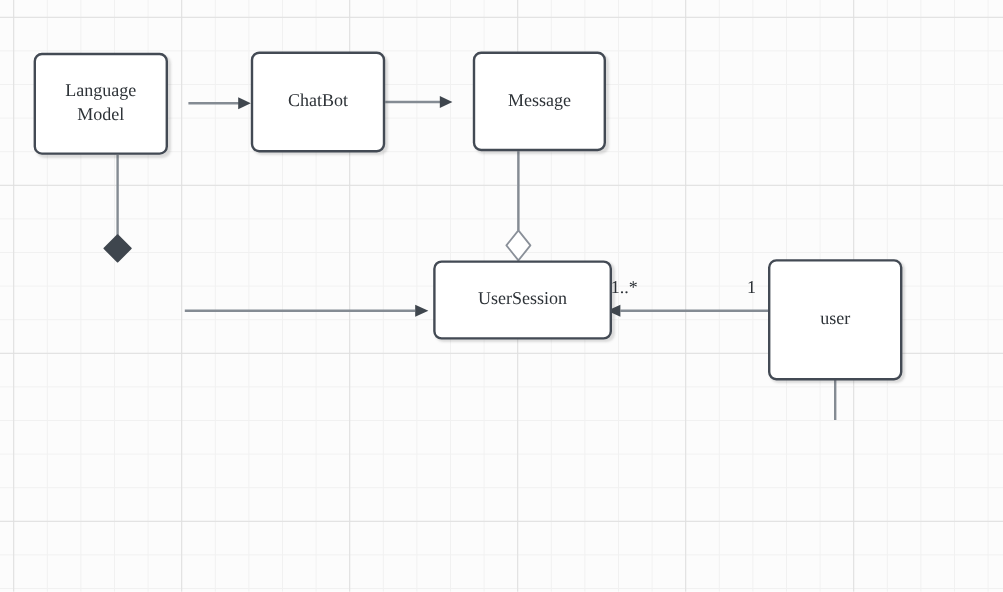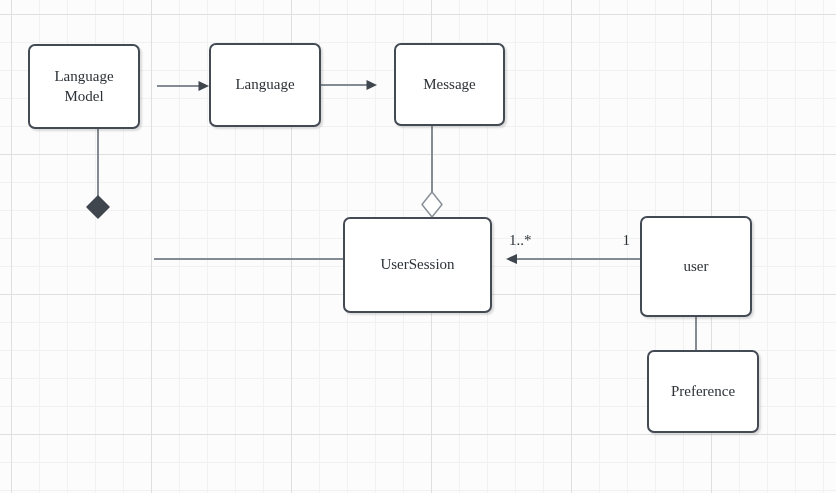--- a/index.html
+++ b/index.html
@@ -120,37 +120,34 @@
     <g>
       <path class="edge-line" d="M696 298 V350"></path>
     </g>
   </svg>
 
   <div class="node" style="left:28px; top:44px; width:112px; height:85px;">
     <span class="node-label">Language Model</span>
   </div>
 
   <div class="node" style="left:209px; top:43px; width:112px; height:84px;">
-    <span class="node-label">Language</span>
+    <span class="node-label">ChatBot</span>
   </div>
 
   <div class="node" style="left:394px; top:43px; width:111px; height:83px;">
     <span class="node-label">Message</span>
   </div>
 
 
-  <div class="node" style="left:343px; top:217px; width:149px; height:96px;text-align:center;">
+  <div class="node" style="left:361px; top:217px; width:149px; height:66px;text-align:center;">
     <span class="node-label">UserSession</span>
   </div>
 
   <div class="node" style="left:640px; top:216px; width:112px; height:101px;">
     <span class="node-label">user</span>
   </div>
 
-  <div class="node" style="left:647px; top:350px; width:112px; height:83px;">
-    <span class="node-label">Preference</span>
-  </div>
 
   <div class="edge-label" style="left:509px; top:231px;">1..*</div>
 
   <div class="edge-label" style="left:608px; top:231px; width:22px; text-align:right;">1</div>
 
 </div>
 
 </body></html>

